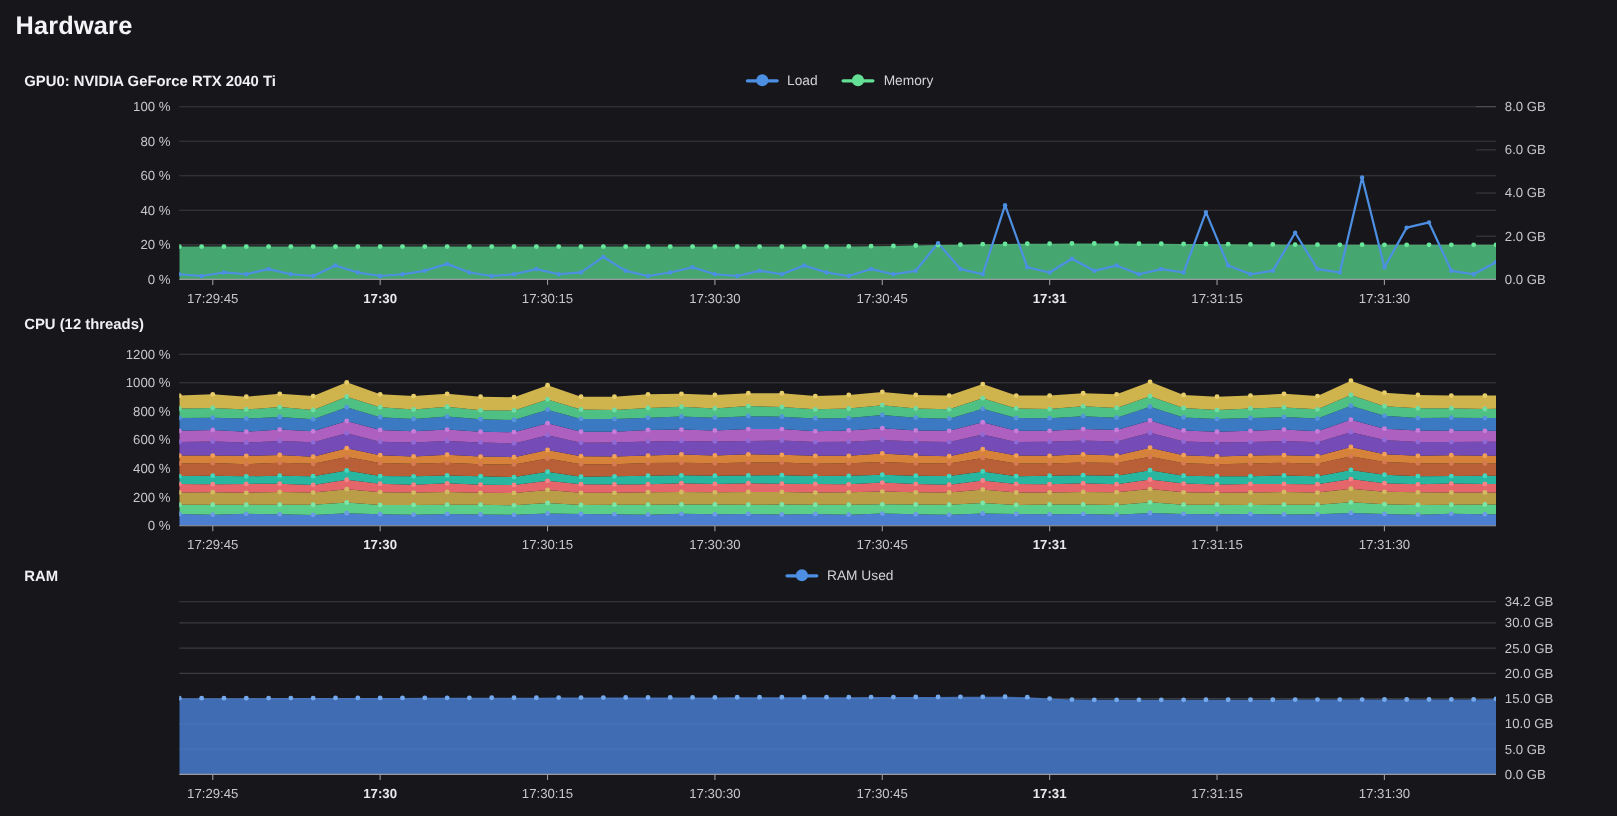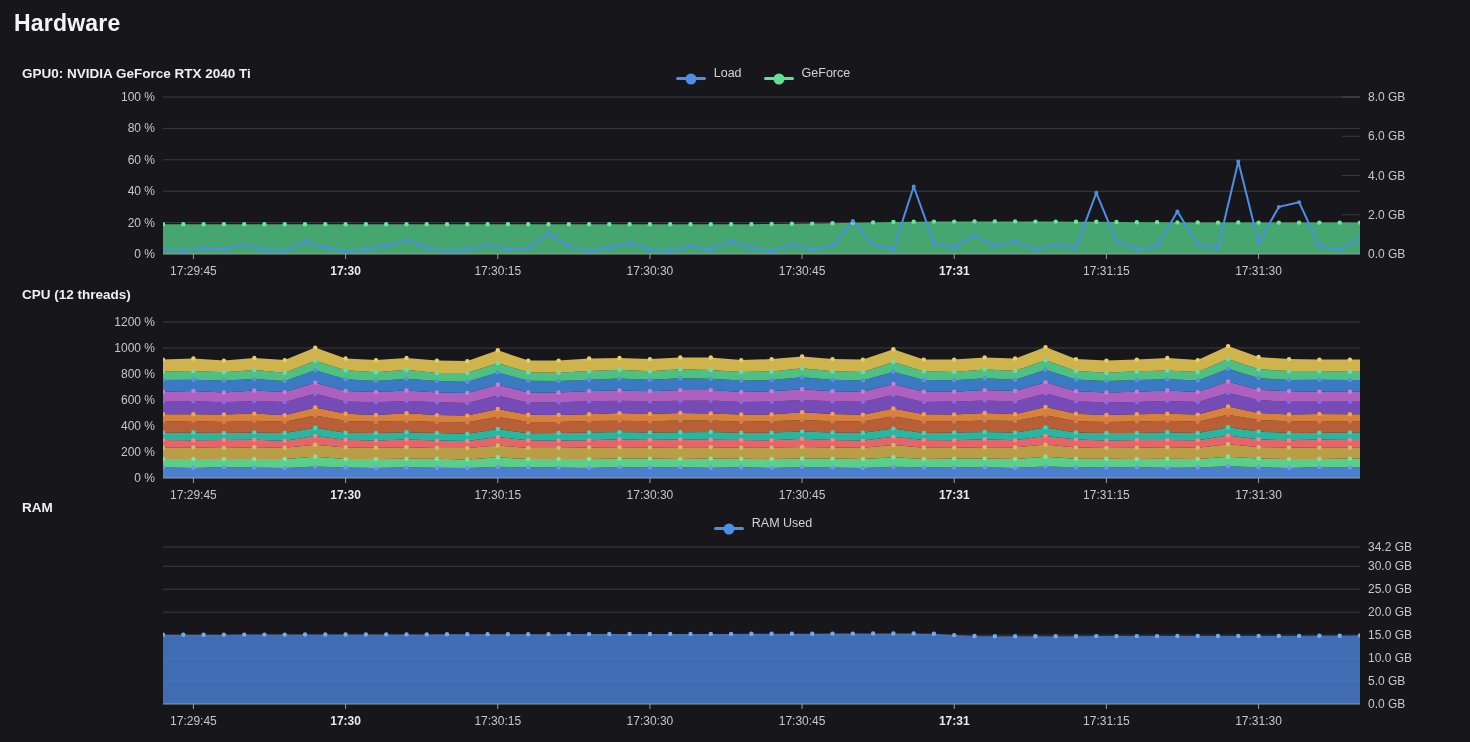--- a/index.html
+++ b/index.html
@@ -1,21 +1,21 @@
 <!DOCTYPE html>
 <html><head>
 <meta charset="utf-8">
 <style>
   html,body{margin:0;padding:0;background:#101013;}
   .page{position:relative;width:1470px;height:742px;background:#17171b;overflow:hidden;
         font-family:"Liberation Sans","DejaVu Sans",sans-serif;color:#d5d5d8;}
   .page-title{position:absolute;left:14px;top:10px;font-size:23px;font-weight:700;color:#f5f5f7;letter-spacing:.2px;}
   .section-title{position:absolute;left:22px;font-size:13.5px;font-weight:700;color:#f0f0f2;}
   .legend{position:absolute;left:0;width:1470px;display:flex;justify-content:center;gap:22px;transform:translateX(28px);}
-  .legend-item{display:flex;align-items:flex-end;gap:8px;font-size:12.5px;color:#d2d3d6;cursor:pointer;}
+  .legend-item{display:flex;align-items:center;gap:8px;font-size:12.5px;color:#d2d3d6;cursor:pointer;}
   .legend-marker{position:relative;width:30px;height:3px;border-radius:2px;background:var(--c);}
   .legend-marker::after{content:'';position:absolute;left:50%;top:50%;transform:translate(-50%,-50%);
         width:11px;height:11px;border-radius:50%;background:var(--c);}
   svg{position:absolute;left:0;top:0;}
   text.tick{font-family:"Liberation Sans","DejaVu Sans",sans-serif;font-size:12px;fill:#c7c7cb;}
   text.tick.bold{font-weight:700;fill:#eaeaec;}
 </style>
 </head>
 <body>
 
@@ -24,27 +24,27 @@
   <div class="page-title">Hardware</div>
 
   <div class="section-title" style="top:66px">GPU0: NVIDIA GeForce RTX 2040 Ti</div>
   <div class="legend" style="top:66px">
     <span class="legend-item">
       <span class="legend-marker" style="--c: #4d8fe3;"></span>
       <span>Load</span>
     </span>
     <span class="legend-item">
       <span class="legend-marker" style="--c: #63e096;"></span>
-      <span>GeForce</span>
+      <span>Memory</span>
     </span>
   </div>
 
   <div class="section-title" style="top:287px">CPU (12 threads)</div>
 
-  <div class="section-title" style="top:500px">RAM</div>
+  <div class="section-title" style="top:516px">RAM</div>
   <div class="legend" style="top:516px">
     <span class="legend-item">
       <span class="legend-marker" style="--c: #4d8fe3;"></span>
       <span>RAM Used</span>
     </span>
   </div>
 
   <svg id="chart-svg" width="1470" height="742" viewBox="0 0 1470 742">
       <g>
         <clipPath id="clip-gpu">

